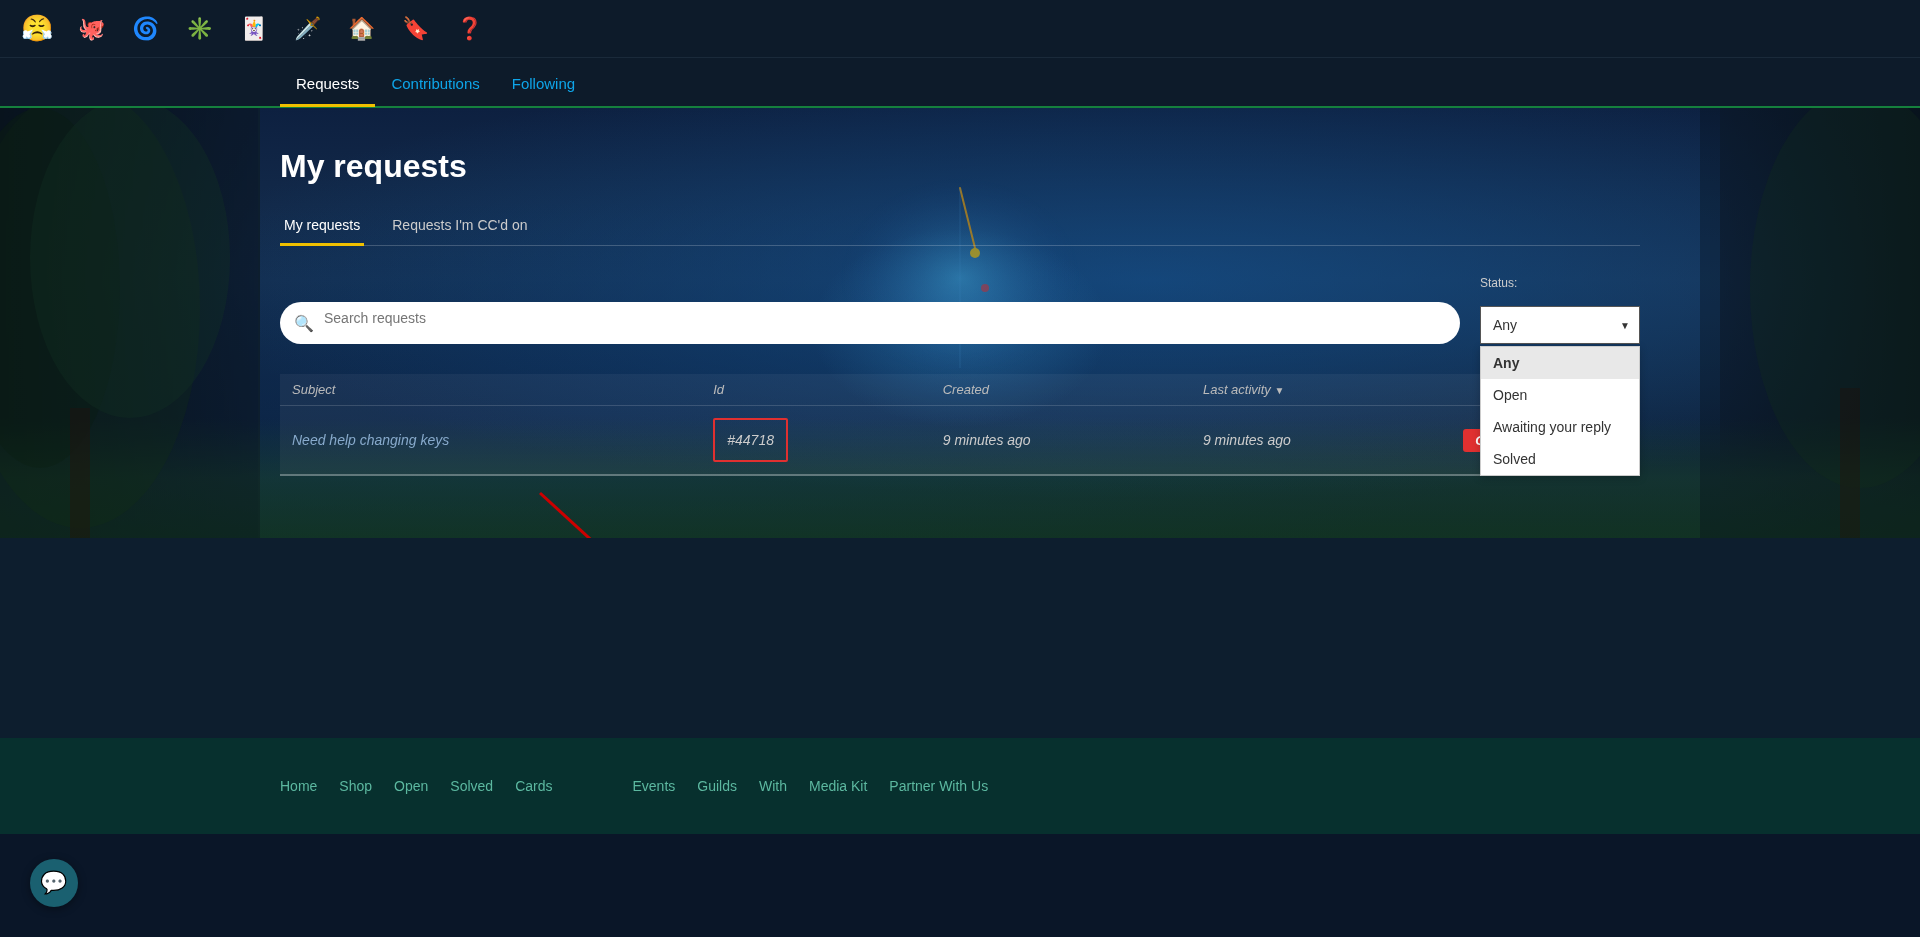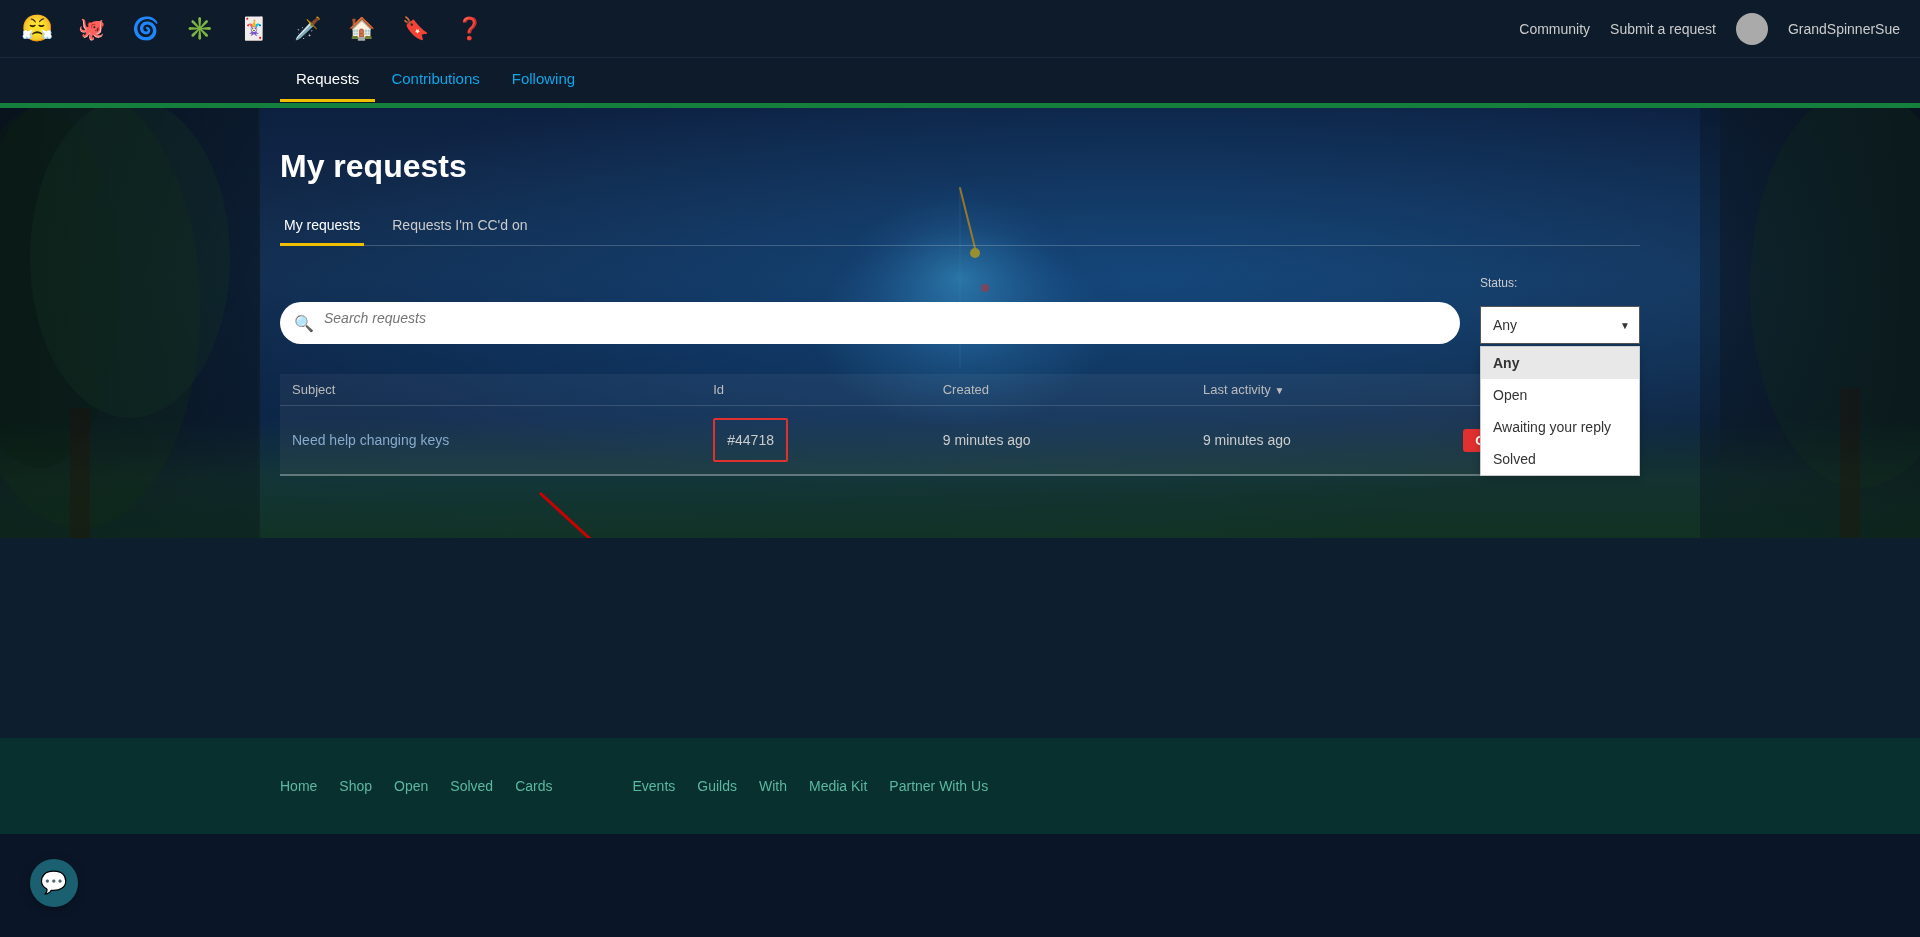--- a/index.html
+++ b/index.html
@@ -50,24 +50,24 @@
     }
     .username {
       color: #ccc;
       font-size: 14px;
     }
 
     
     .sub-nav {
       background: #0d1b2a;
       display: flex;
-      align-items: flex-start;
+      align-items: flex-end;
       padding: 0 280px;
       height: 50px;
-      border-bottom: 5px solid #15803d;
+      border-bottom: 2px solid #15803d;
     }
     .sub-nav-item {
       color: #0ea5e9;
       font-size: 15px;
       padding: 12px 16px;
       cursor: pointer;
       text-decoration: none;
       border-bottom: 3px solid transparent;
       margin-bottom: -1px;
     }
@@ -166,21 +166,20 @@
     .search-input {
       width: 100%;
       height: 42px;
       border-radius: 21px;
       border: none;
       padding: 0 20px 10px 44px;
       font-size: 14px;
       color: #be185d;
       background: #fff;
       outline: none;
-      font-style: italic;
     }
     .search-icon-wrap {
       position: absolute;
       left: 14px; top: 50%;
       transform: translateY(-50%);
       color: #888;
       font-size: 16px;
     }
     .status-group {
       display: flex;
@@ -234,20 +233,21 @@
       color: #333;
       cursor: pointer;
     }
     .dropdown-item.selected { background: #e8e8e8; font-weight: bold; }
 
     
     .requests-table {
       width: 100%;
       border-collapse: collapse;
       background: rgba(255,255,255,0.05);
+      font-style: italic;
     }
     .requests-table th {
       text-align: left;
       font-size: 13px;
       color: #bbb;
       padding: 8px 12px;
       border-bottom: 1px solid rgba(255,255,255,0.15);
       font-weight: normal;
     }
     .requests-table td {
@@ -344,26 +344,20 @@
   <div class="top-nav-icons">
     <div class="nav-icon" style="font-size:26px;">😤</div>
     <div class="nav-icon">🐙</div>
     <div class="nav-icon">🌀</div>
     <div class="nav-icon">✳️</div>
     <div class="nav-icon">🃏</div>
     <div class="nav-icon">🗡️</div>
     <div class="nav-icon">🏠</div>
     <div class="nav-icon">🔖</div>
     <div class="nav-icon">❓</div>
-  </div>
-  <div class="top-nav-right">
-    <a>Community</a>
-    <a>Submit a request</a>
-    <span class="user-avatar"></span>
-    <span class="username">GrandSpinnerSue</span>
   </div>
 </nav>
 
 <nav class="sub-nav">
   <a class="sub-nav-item active">Requests</a>
   <a class="sub-nav-item">Contributions</a>
   <a class="sub-nav-item">Following</a>
 </nav>
 
 <div class="hero">

